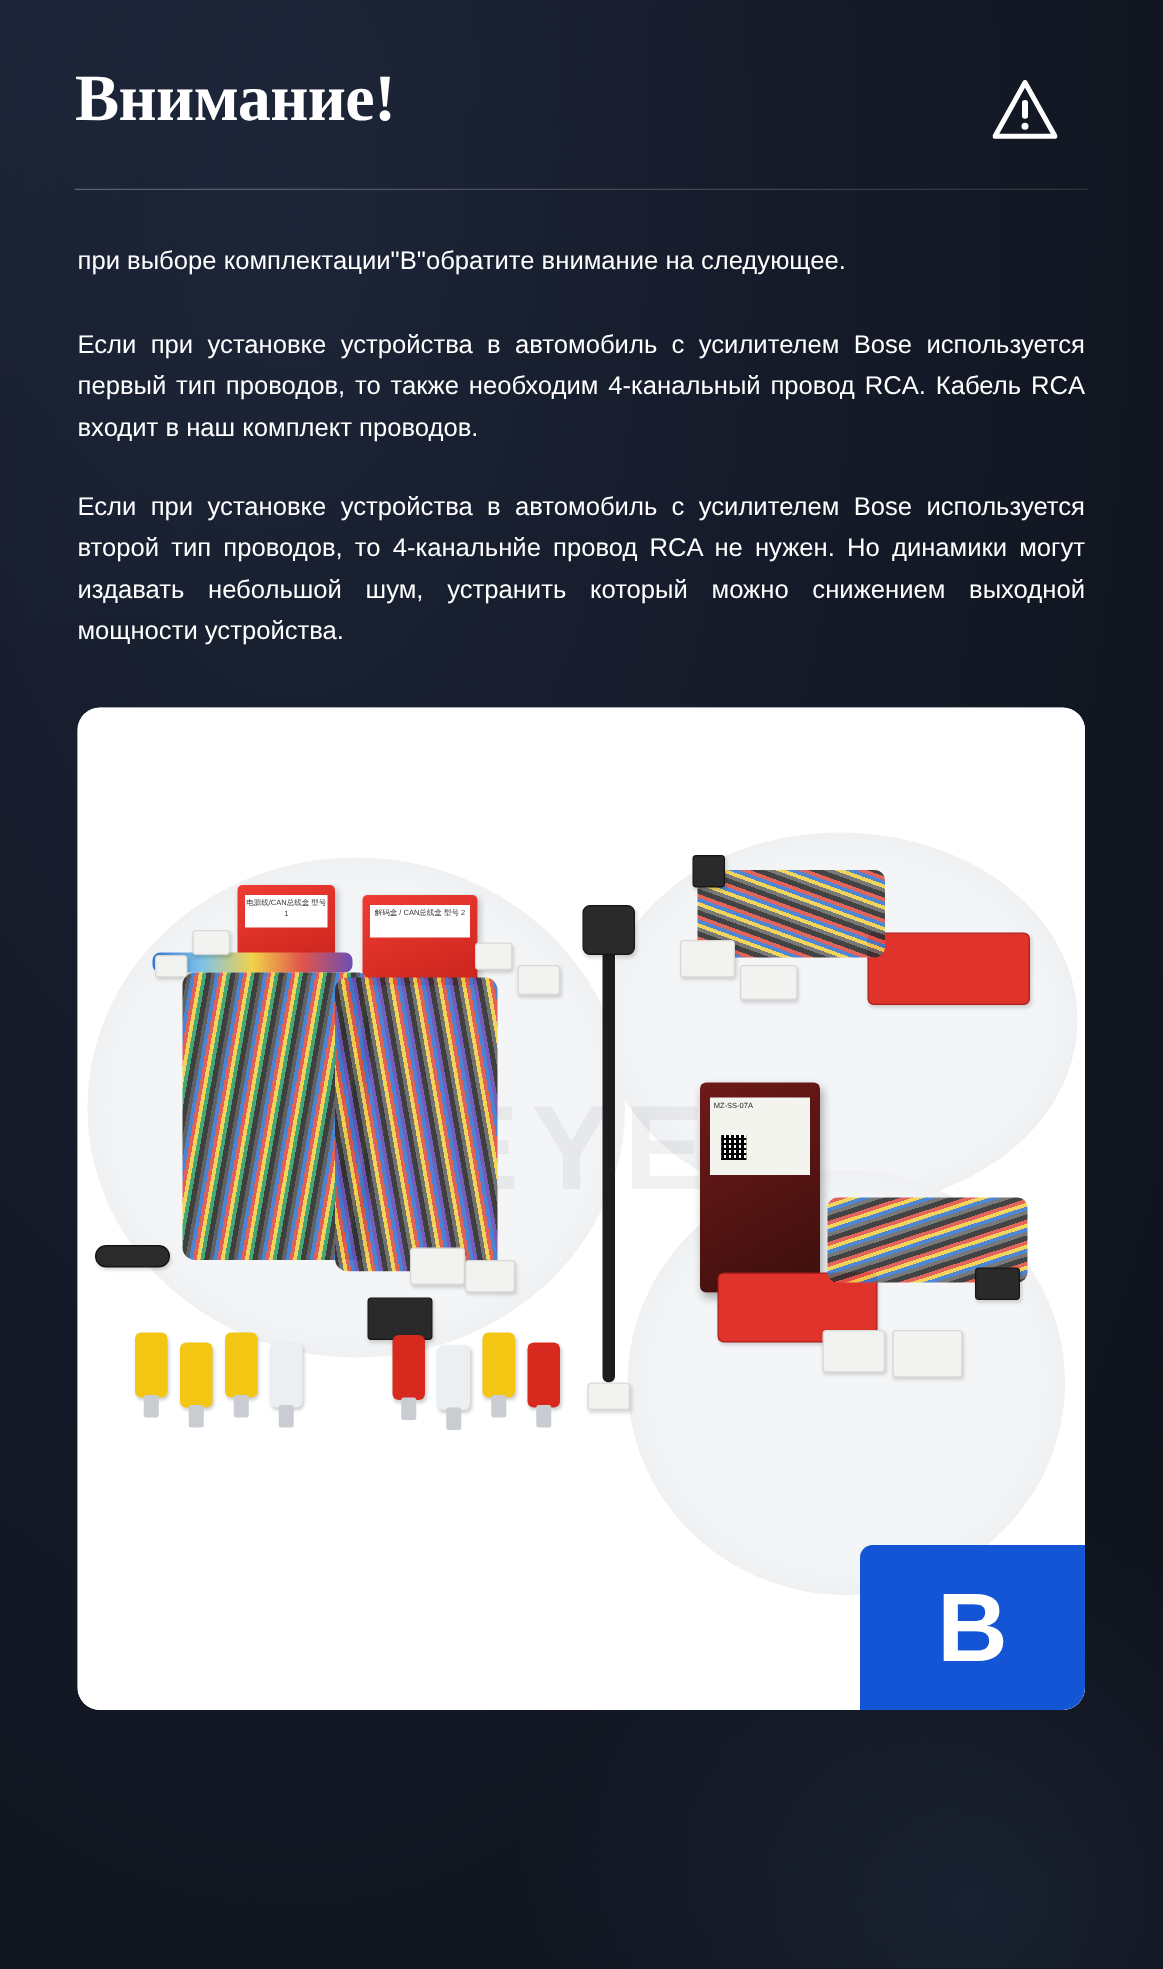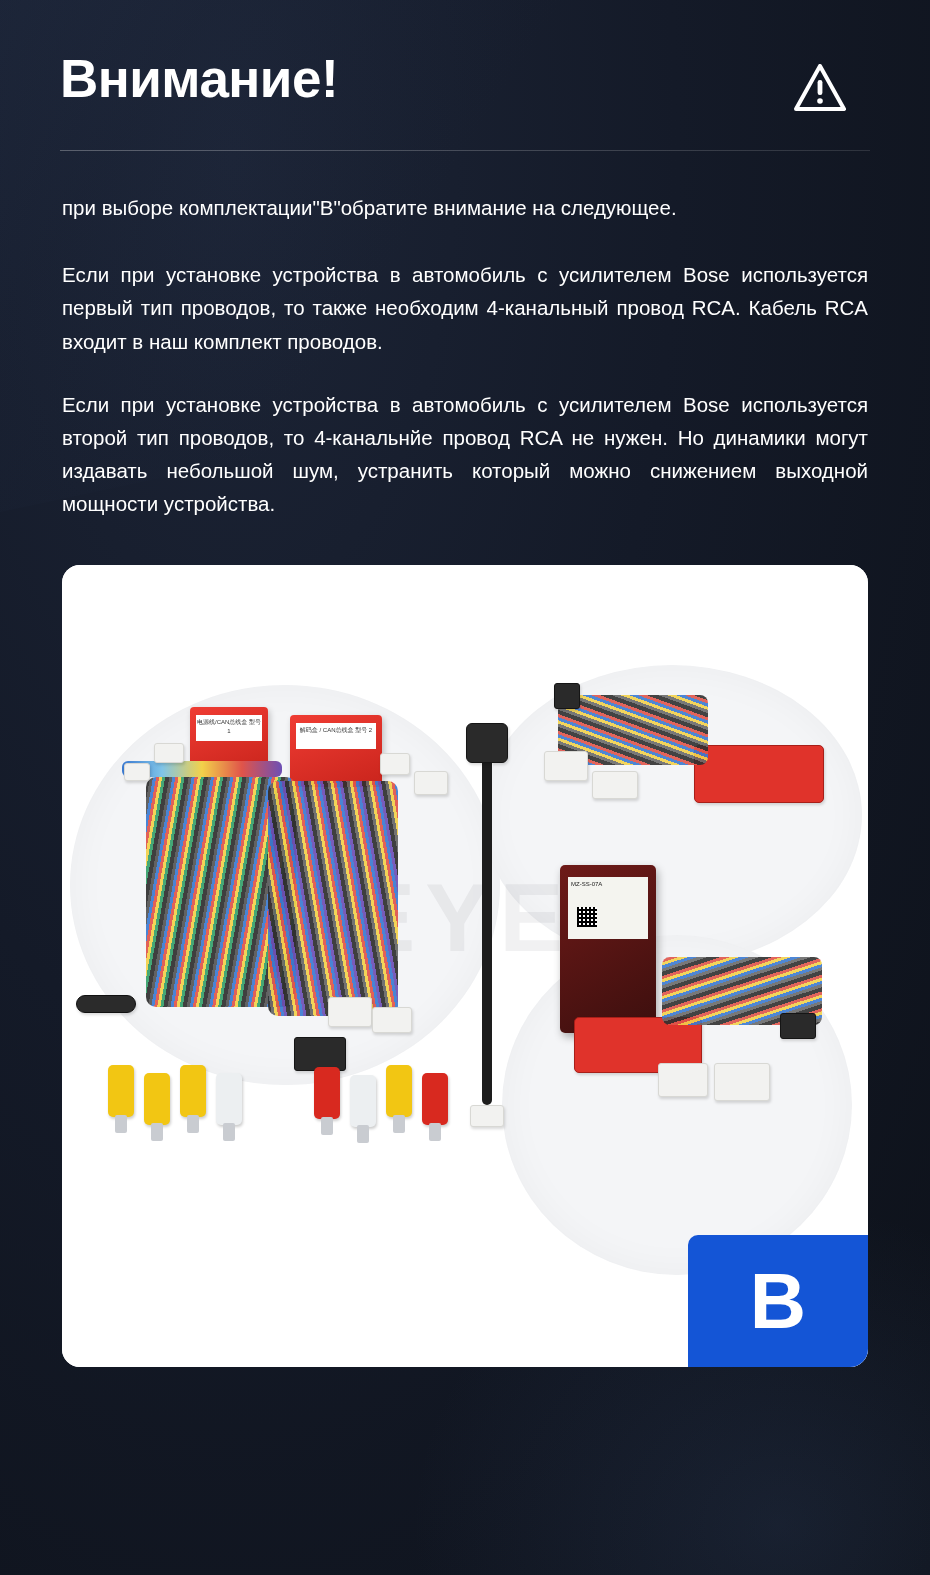--- a/index.html
+++ b/index.html
@@ -43,20 +43,21 @@
     display: flex;
     align-items: flex-start;
     justify-content: space-between;
   }
   .title {
     color: #ffffff;
     font-size: 53px;
     font-weight: bold;
     letter-spacing: -0.5px;
     line-height: 1.1;
+    font-family: Liberation Serif, serif;
   }
   .warn-icon {
     margin-top: 14px;
     margin-right: 24px;
   }
   .divider {
     position: relative;
     z-index: 2;
     margin: 34px 60px 0 60px;
     height: 1px;

